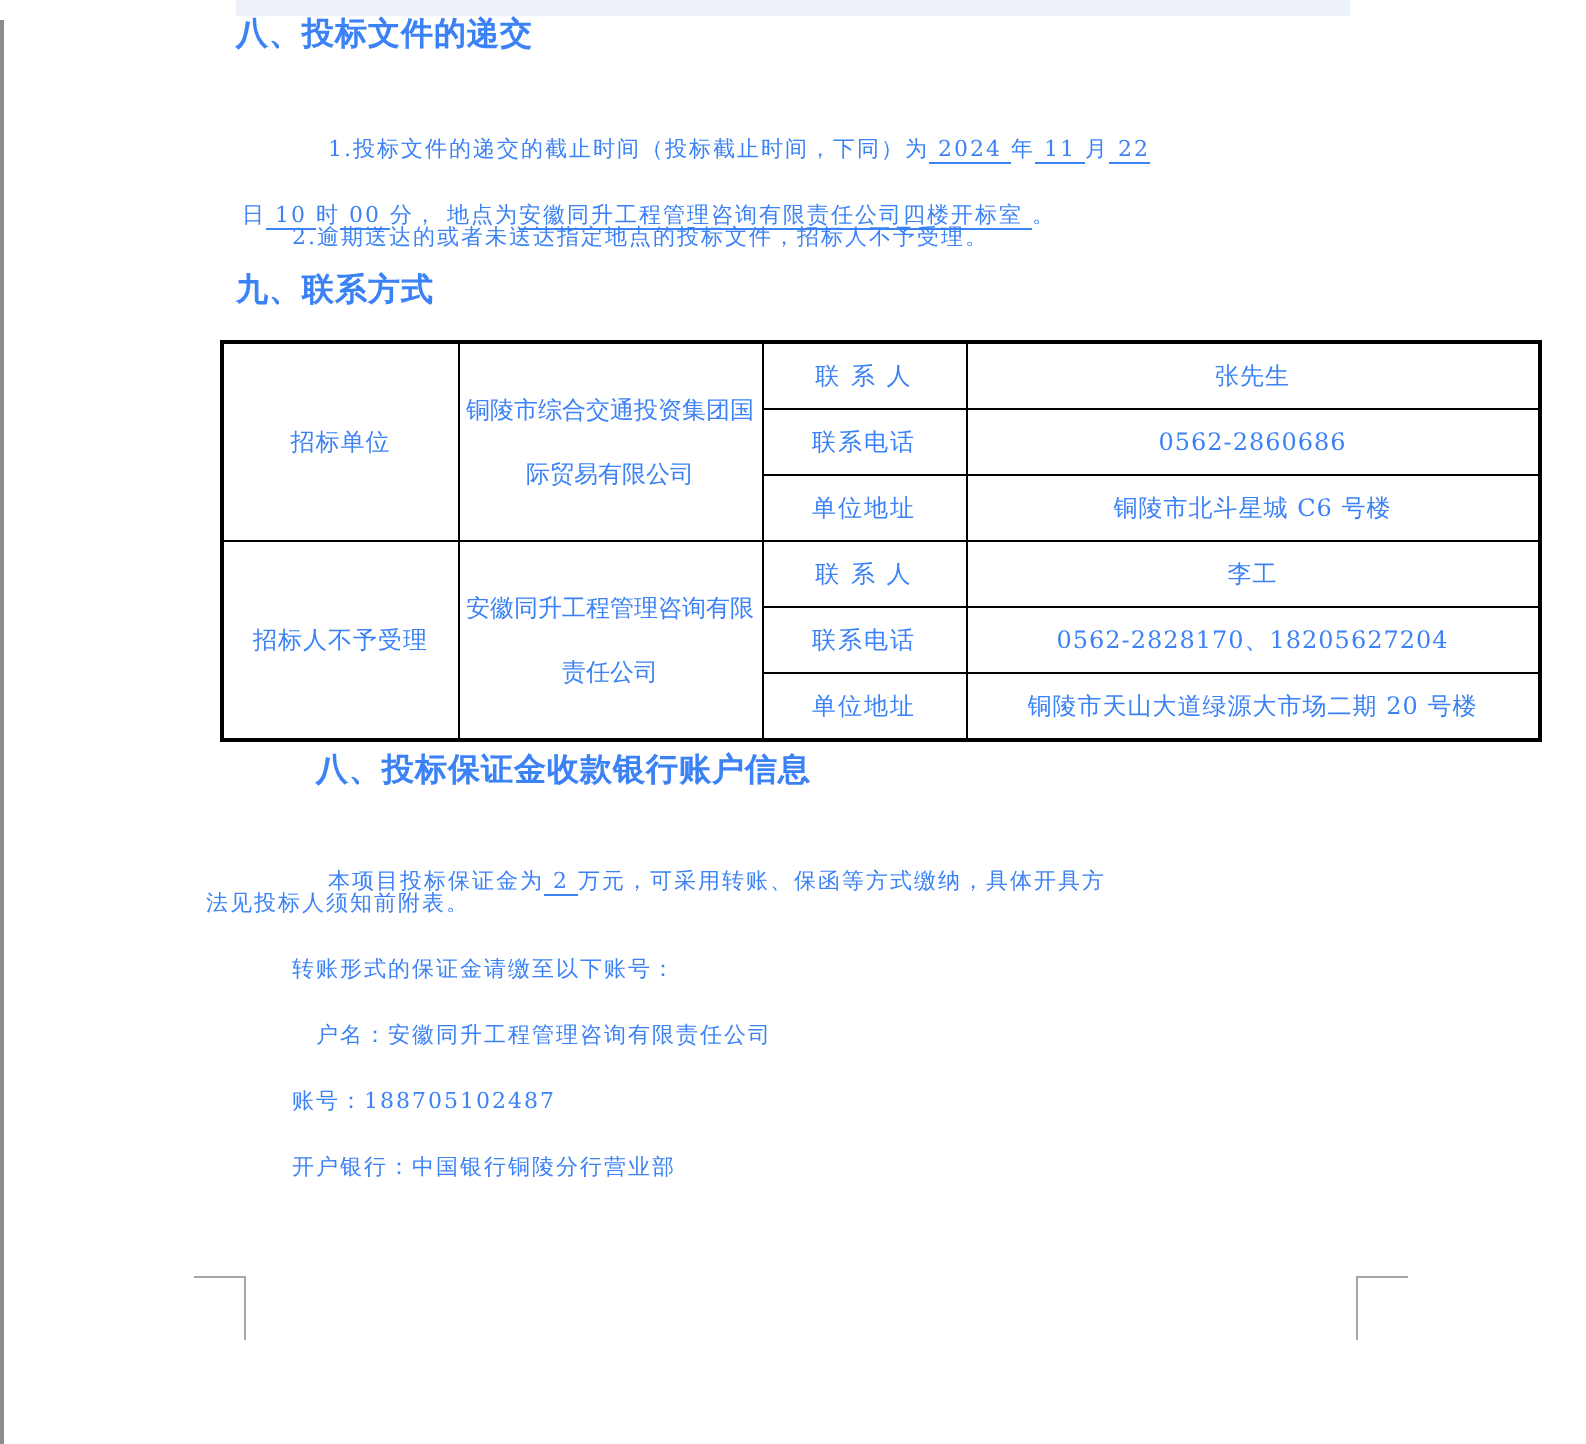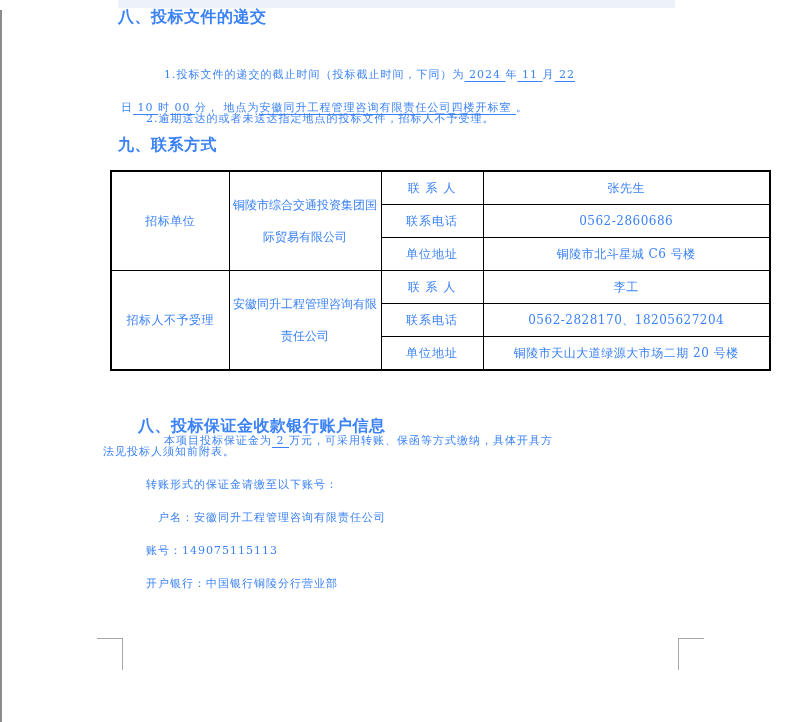--- a/index.html
+++ b/index.html
@@ -112,32 +112,32 @@
         <td class="c-label">联系电话</td>
         <td class="c-value">0562-2828170、18205627204</td>
       </tr>
       <tr>
         <td class="c-label">单位地址</td>
         <td class="c-value">铜陵市天山大道绿源大市场二期 20 号楼</td>
       </tr>
     </tbody>
   </table>
 
-  <div class="h" style="left:138px;top:374px;margin-top:41px;">八、投标保证金收款银行账户信息</div>
+  <div class="h" style="left:158px;top:374px;">八、投标保证金收款银行账户信息</div>
 
   <div class="line" style="left:146px;top:408px;">
     <span>本项目投标保证金为</span><span class="u">&nbsp;2&nbsp;</span><span>万元，可采用转账、保函等方式缴纳，具体开具方</span>
   </div>
 
   <div class="line" style="left:103px;top:441px;">法见投标人须知前附表。</div>
 
   <div class="line" style="left:146px;top:474px;">转账形式的保证金请缴至以下账号：</div>
 
   <div class="line" style="left:158px;top:507px;">户名：安徽同升工程管理咨询有限责任公司</div>
 
-  <div class="line" style="left:146px;top:540px;">账号：149075115113</div>
+  <div class="line" style="left:146px;top:540px;">账号：188705102487</div>
 
   <div class="line" style="left:146px;top:573px;">开户银行：中国银行铜陵分行营业部</div>
 
   <div class="mark mark-left"></div>
   <div class="mark mark-right"></div>
 
 </div>
 
 </body></html>

